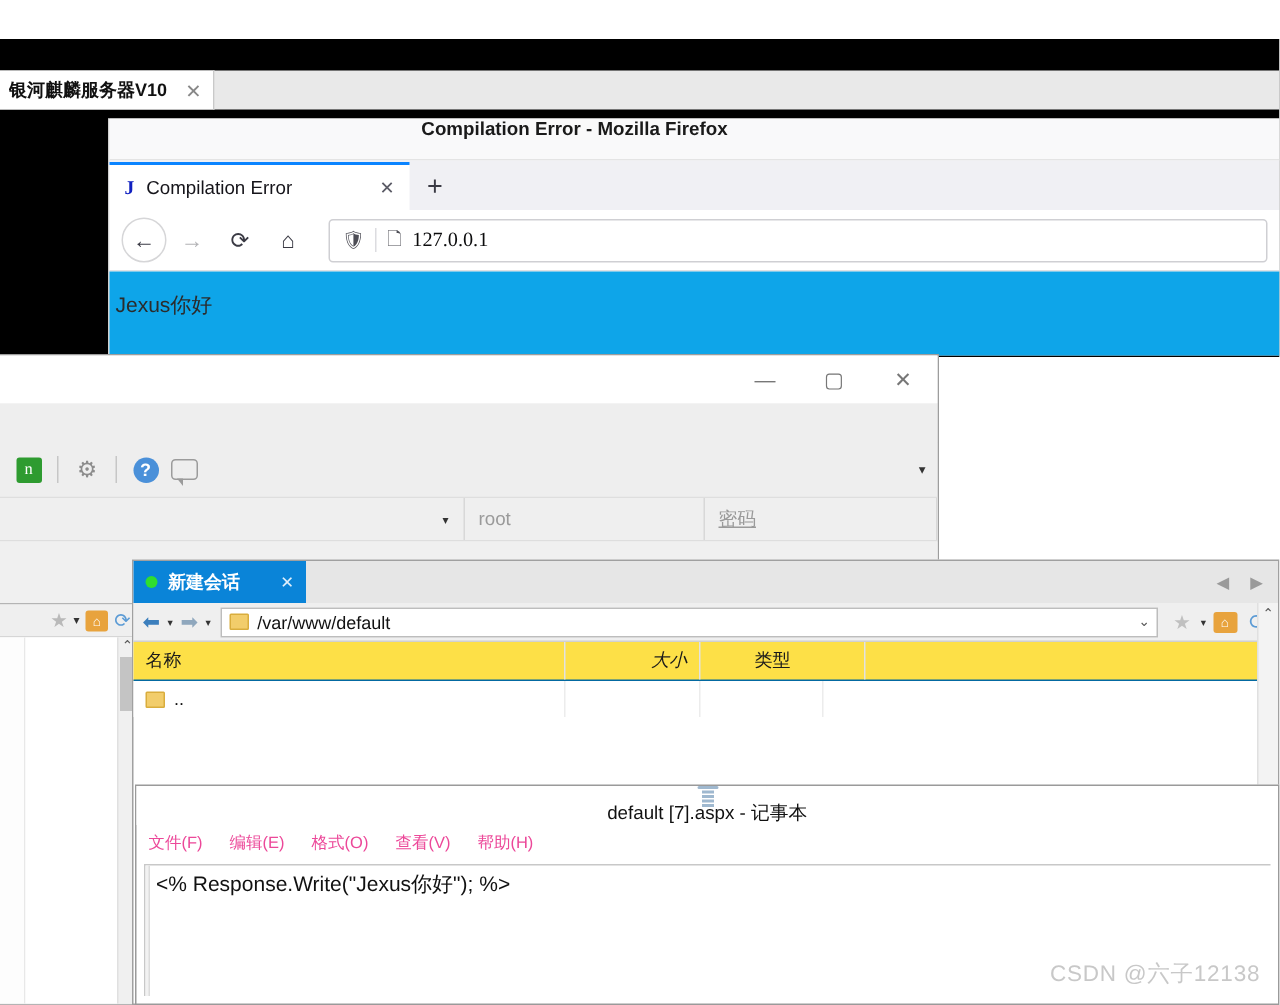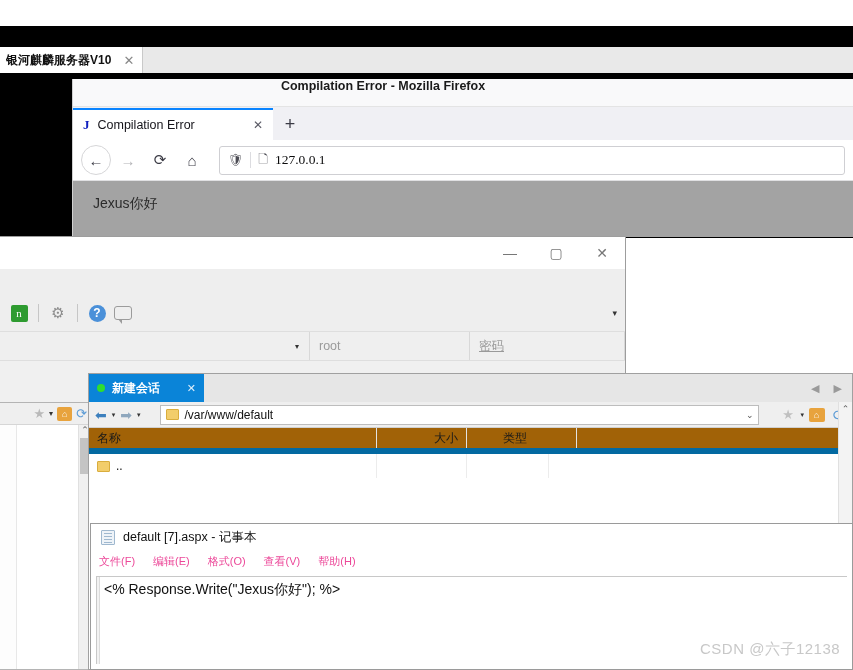--- a/index.html
+++ b/index.html
@@ -76,21 +76,21 @@
   .urlbar {
     flex:1; height:29px; margin-left:10px; background:#ffffff;
     border:1px solid #cfcfd3; border-radius:3px;
     display:flex; align-items:center; padding:0 8px; gap:7px;
   }
   .url-shield { font-size:12px; color:#4d4d55; }
   .url-sep { width:1px; height:16px; background:#dcdce0; }
   .url-page { font-size:12px; color:#4d4d55; }
   .url-text { font-size:13.5px; color:#0c0c0d; font-family:"Liberation Serif", serif;}
   .ff-content {
-    height:56px; background:#a3a3a3; padding:14px 20px;
+    height:56px; background:#0ea5e9; padding:14px 4px;
   }
   .ff-content-text { font-size:14px; color:#2b2b2b; }
 
   
   .ssh {
     position:absolute; left:0px; top:236px; width:626px; height:294px;
     background:#f0f0f0; border:1px solid #9d9d9d; border-left:none;
   }
   .ssh-title {
     height:32px; background:#ffffff;
@@ -199,40 +199,40 @@
   .fb-tabarrows { display:flex; align-items:center; gap:14px; padding:0 10px; }
   .fb-pathbar {
     height:26px; background:#efefef; display:flex; align-items:center;
     padding:0 4px; gap:3px; border-bottom:1px solid #d0d0d0;
   }
   .nav-arrow { font-size:14px; color:#3c7fbd; padding:0 2px;}
   .nav-arrow.dim { color:#8fa7bd; }
   .nav-caret { font-size:7px; color:#333; }
   .path-input {
     flex:1; height:20px; background:#ffffff; border:1px solid #bdbdbd;
-    display:flex; align-items:center; padding:0 5px; gap:6px; margin:0 16px;
+    display:flex; align-items:center; padding:0 5px; gap:6px; margin:0 3px;
   }
   .folder-ico {
     width:13px; height:11px; background:#f2cd6b; border:1px solid #d9ad3d; border-radius:1px;
   }
   .path-text { flex:1; font-size:12px; color:#111; }
   .path-caret { font-size:9px; color:#555; }
   .pb-ico { width:19px; display:flex; align-items:center; justify-content:center; }
   .pb-star { color:#c0c0c0; font-size:13px; }
   .pb-home { width:16px;height:14px;background:#e8a33d;border-radius:2px;
              display:flex;align-items:center;justify-content:center;font-size:9px;color:#fff; }
   .pb-refresh { color:#5b9bd5; font-size:14px; }
   .fb-table { background:#ffffff; }
   .fb-head {
-    height:26px; background:#a16207; display:flex; align-items:center;
-    border-bottom:6px solid #0369a1; position:relative;
+    height:26px; background:#fde047; display:flex; align-items:center;
+    border-bottom:1px solid #0369a1; position:relative;
   }
   .th { font-size:12px; color:#1a1a1a; padding:0 8px; display:flex; align-items:center; height:100%; }
   .th.c-name { width:288px; border-right:1px solid #e2e2e2; }
-  .th.c-size { width:90px; border-right:1px solid #e2e2e2; justify-content:flex-end; }
+  .th.c-size { width:90px; border-right:1px solid #e2e2e2; justify-content:flex-end;font-style:italic; }
   .th.c-type { width:82px; border-right:1px solid #e2e2e2;margin-left:28px; }
   .th.c-time { flex:1; }
   .fb-row { height:24px; display:flex; align-items:center; }
   .fb-row.sel { background:#d4d4d4; }
   .td { font-size:12px; color:#111; padding:0 8px; display:flex; align-items:center;
         height:100%; gap:6px; }
   .td.c-name { width:288px; border-right:1px solid #ececec; }
   .td.c-size { width:90px; border-right:1px solid #ececec; justify-content:flex-end; }
   .td.c-type { width:82px; border-right:1px solid #ececec; }
   .td.c-time { flex:1; }
@@ -250,21 +250,21 @@
   }
   .fb-scroll-up { font-size:9px; color:#5a5a5a; text-align:center; line-height:14px; }
 
   
   .np {
     position:absolute; left:90px; top:523px; width:763px; height:147px;
     background:#ffffff; border:1px solid #9a9a9a;
   }
   .np-title {
     height:26px; background:#ffffff; display:flex; align-items:center;
-    padding:0 10px; gap:8px;
+    padding:0 10px; gap:8px;flex-direction:column;
   }
   .np-ico {
     width:14px; height:15px; background:#eef3f8; border:1px solid #9fb8cf;
     border-radius:1px; position:relative;
   }
   .np-ico::before{
     content:""; position:absolute; left:2px; top:2px; right:2px; height:1.5px;
     background:#9fb8cf; box-shadow:0 3px 0 #9fb8cf, 0 6px 0 #9fb8cf, 0 9px 0 #9fb8cf;
   }
   .np-title-text { font-size:12.5px; color:#111; }

